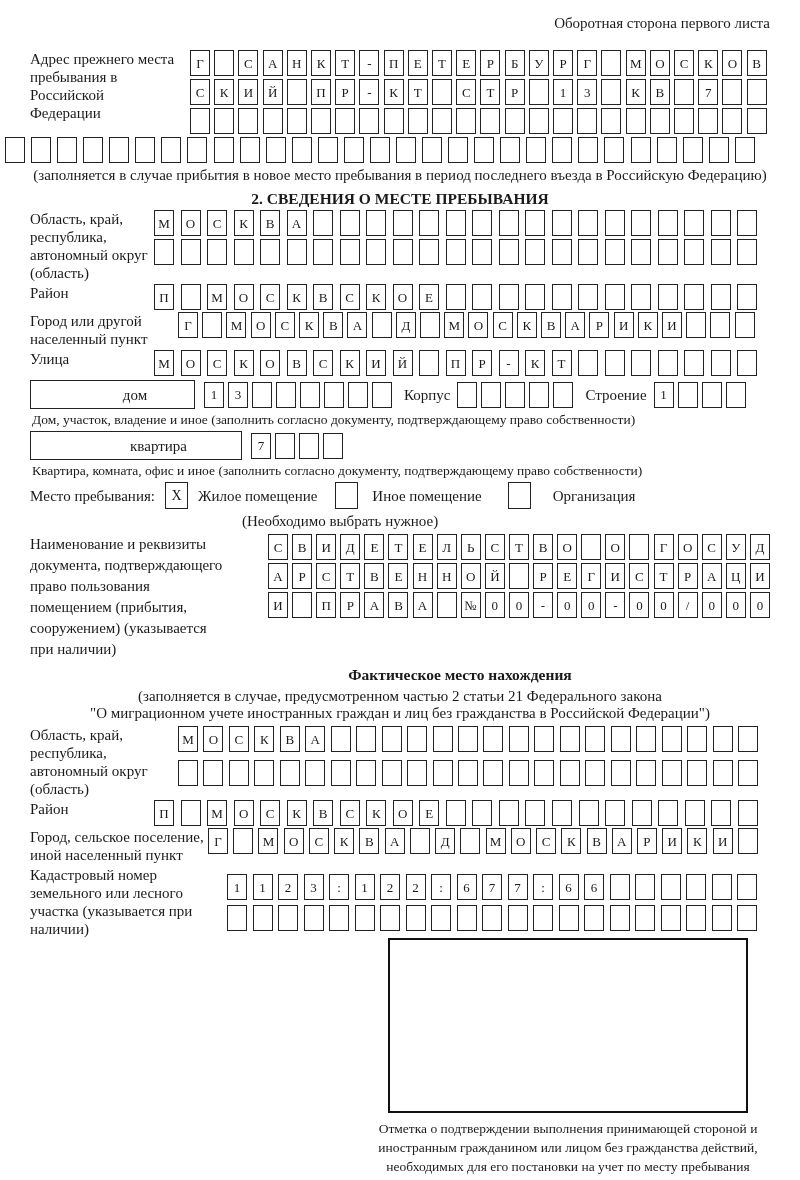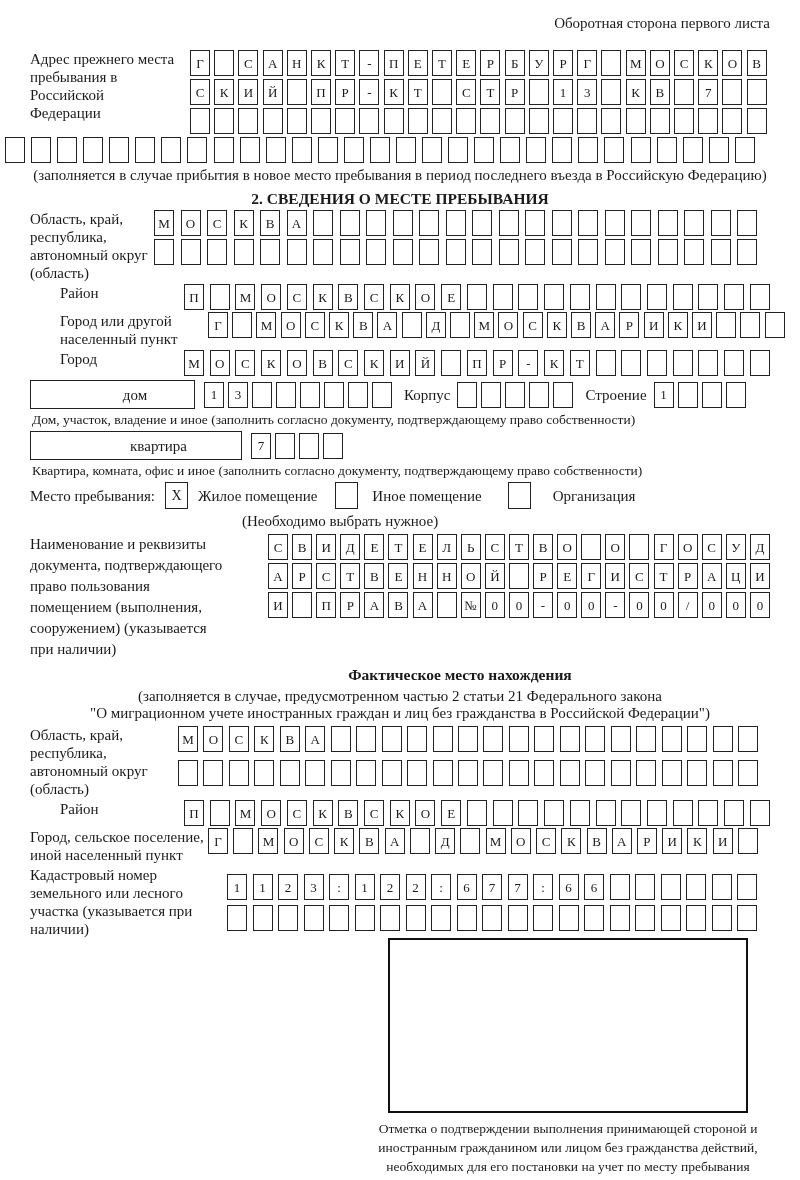--- a/index.html
+++ b/index.html
@@ -18,21 +18,21 @@
   .frow{display:flex;justify-content:space-between;}
   .cell{
     flex:none;box-sizing:border-box;width:20px;height:26px;
     border:1.5px solid #222;background:#fff;
     display:inline-flex;align-items:center;justify-content:center;
     font-size:13px;line-height:1;
   }
   .w577{width:577px;} .w603{width:603px;} .w604{width:604px;}
   .w580{width:580px;} .w578{width:578px;} .w502{width:502px;}
   .w530{width:530px;} .w750{width:750px;margin-left:-25px;}
-  .lab148{width:148px;} .lab124{width:124px;margin-left:30px;} .lab150{width:150px;}
+  .lab148{width:148px;} .lab124{width:124px;} .lab150{width:150px;}
   .lab238{width:238px;} .lab197{width:197px;}
   .note{text-align:center;font-size:15px;line-height:17px;margin-top:4px;}
   .sec-title{text-align:center;font-weight:bold;font-size:15.5px;margin-top:6px;margin-bottom:2px;}
   .sec-title2{text-align:center;font-weight:bold;font-size:15.5px;margin-left:120px;margin-right:0;}
   .caption{font-size:13.5px;line-height:17px;margin:2px 0 3px 2px;}
   .widebox{
     box-sizing:border-box;border:1.8px solid #222;height:29px;
     display:flex;align-items:center;justify-content:center;font-size:15px;padding-left:45px;
   }
   .inline-row{display:flex;align-items:center;}
@@ -284,21 +284,21 @@
           <span class="cell">К</span>
           <span class="cell">И</span>
           <span class="cell"></span>
           <span class="cell"></span>
           <span class="cell"></span>
         </div>
     </div>
   </div>
 
   <div class="group mt2">
-    <div class="glabel lab124">Город</div>
+    <div class="glabel lab124">Улица</div>
     <div class="frow w603">
         <span class="cell">М</span>
         <span class="cell">О</span>
         <span class="cell">С</span>
         <span class="cell">К</span>
         <span class="cell">О</span>
         <span class="cell">В</span>
         <span class="cell">С</span>
         <span class="cell">К</span>
         <span class="cell">И</span>
@@ -381,21 +381,21 @@
     <div style="width:22px"></div>
     <span>Организация</span>
   </div>
   <div class="note" style="text-align:left;margin-left:212px">(Необходимо выбрать нужное)</div>
 
   <div class="group mt4">
     <div class="glabel lab238 doc-label">
       <div>Наименование и реквизиты</div>
       <div>документа, подтверждающего</div>
       <div>право пользования</div>
-      <div>помещением (выполнения,</div>
+      <div>помещением (прибытия,</div>
       <div>сооружением) (указывается</div>
       <div>при наличии)</div>
     </div>
     <div class="rows">
       <div class="frow w502">
           <span class="cell">С</span>
           <span class="cell">В</span>
           <span class="cell">И</span>
           <span class="cell">Д</span>
           <span class="cell">Е</span>

